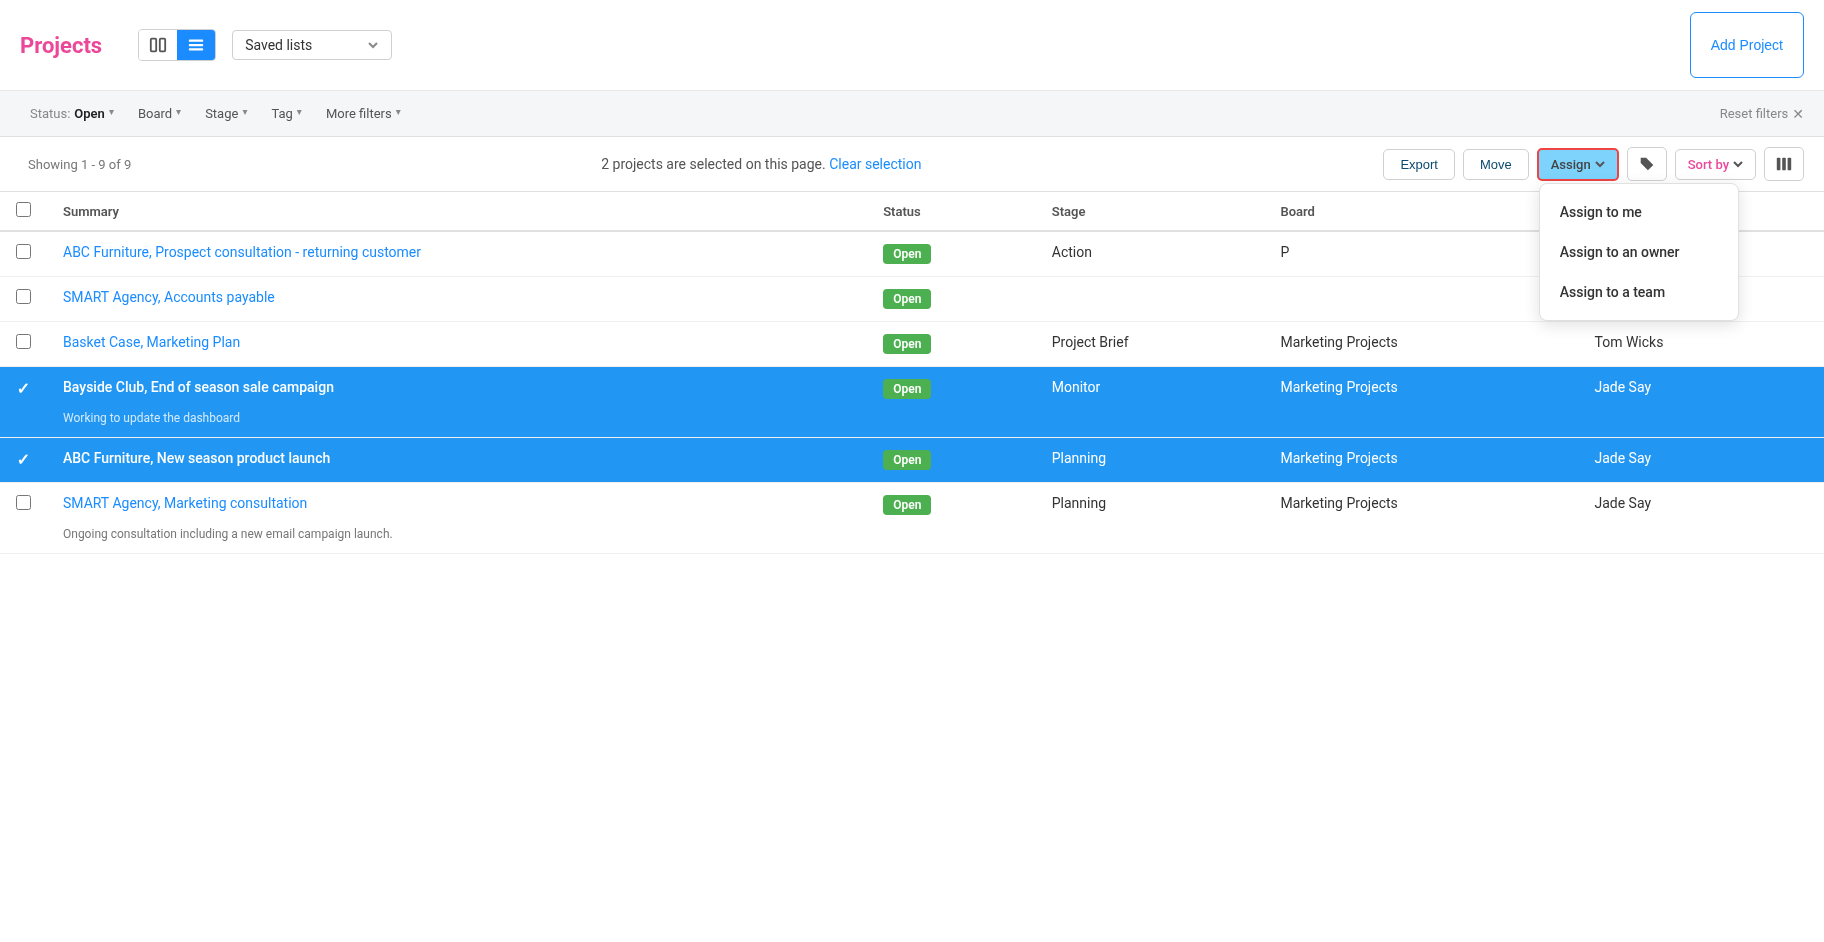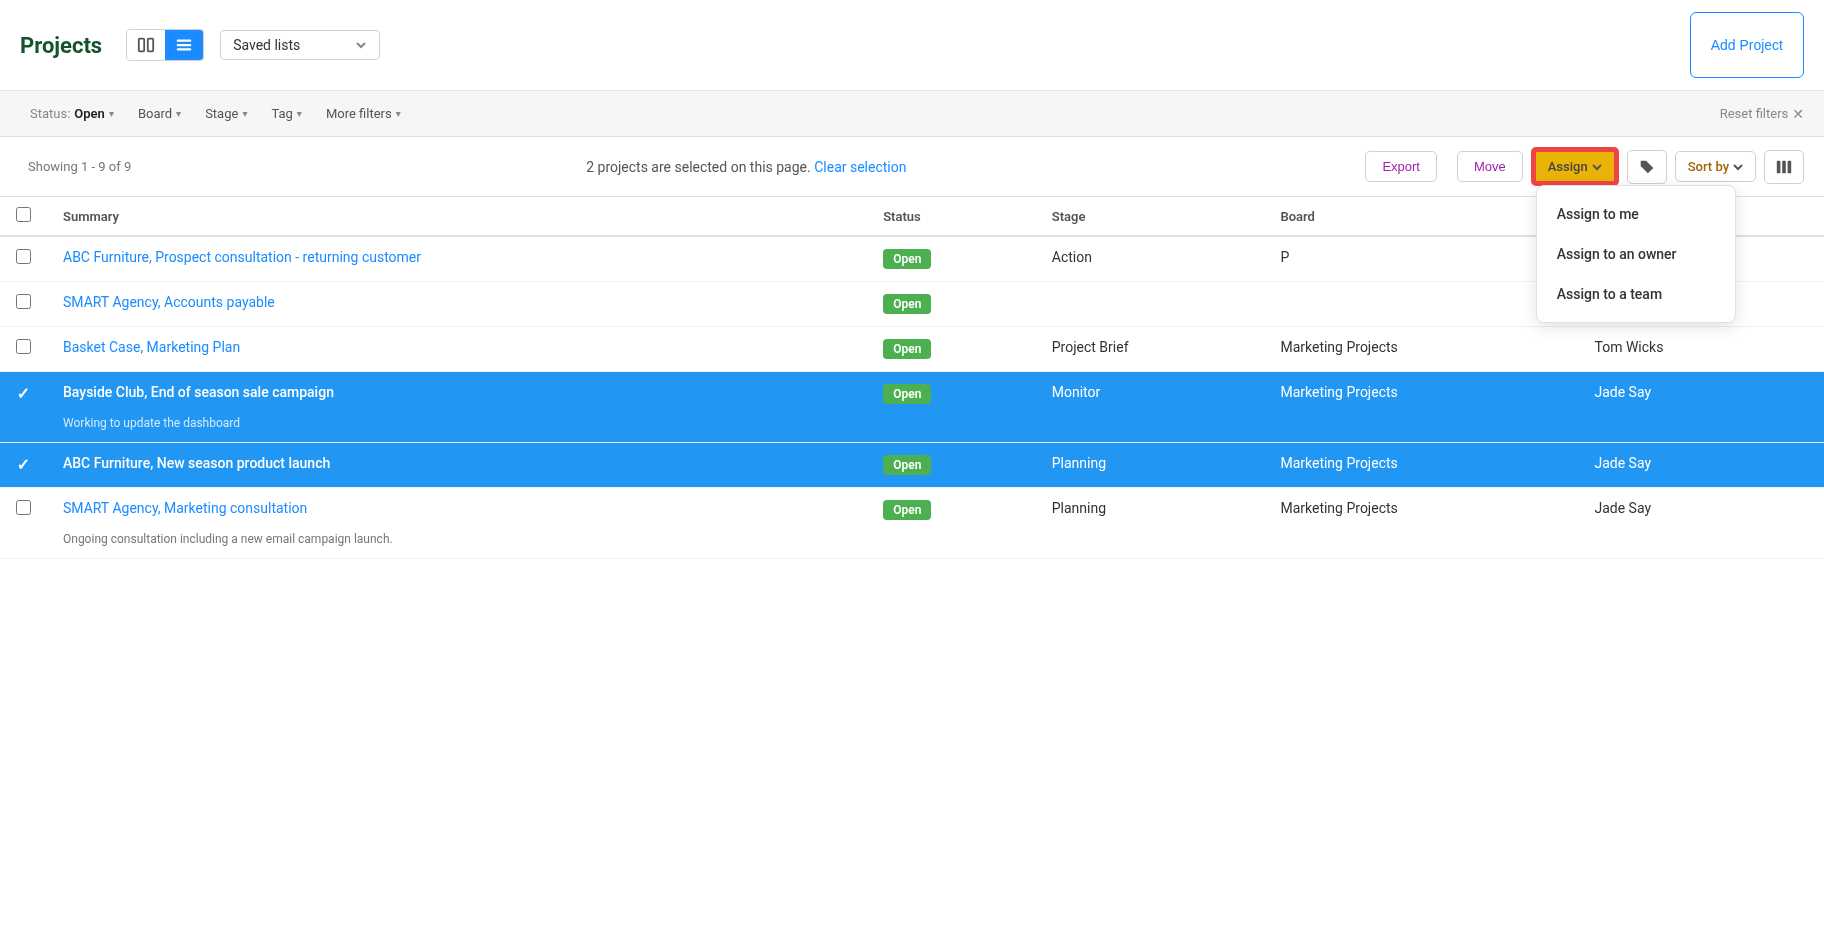--- a/index.html
+++ b/index.html
@@ -2,65 +2,65 @@
 <html><head>
   <meta charset="utf-8">
   <style>
     * { box-sizing: border-box; margin: 0; padding: 0; }
     body { font-family: -apple-system, BlinkMacSystemFont, 'Segoe UI', Roboto, sans-serif; background: #fff; color: #333; font-size: 14px; }
 
     
     .top-header {
       display: flex; align-items: center; padding: 12px 20px; border-bottom: 1px solid #e8e8e8; gap: 16px;
     }
-    .app-title { font-size: 22px; font-weight: 700; color: #14532d; margin-right: 8px; }
+    .app-title { font-size: 22px; font-weight: 700; color: #ec4899; margin-right: 20px; }
     .view-toggle { display: flex; border: 1px solid #d0d0d0; border-radius: 4px; overflow: hidden; }
     .view-btn {
       padding: 6px 10px; cursor: pointer; background: #fff; border: none; display: flex; align-items: center; justify-content: center;
     }
     .view-btn.active { background: #1a8cff; }
     .view-btn.active svg { color: #fff; }
     .view-btn svg { width: 18px; height: 18px; }
     .saved-lists-dropdown {
       display: flex; align-items: center; border: 1px solid #d0d0d0; border-radius: 4px; padding: 6px 12px; gap: 16px; cursor: pointer; min-width: 160px; background: #fff;
     }
     .saved-lists-dropdown span { flex: 1; color: #333; }
     .add-project-btn {
       margin-left: auto; border: 1.5px solid #1a8cff; color: #1a8cff; background: #fff; padding: 24px 20px; border-radius: 6px; cursor: pointer; font-size: 14px; font-weight: 500;
     }
 
     
     .filter-bar {
       display: flex; align-items: center; padding: 10px 20px; background: #f5f6f7; border-bottom: 1px solid #e0e0e0; gap: 4px;
     }
     .filter-item {
-      display: flex; align-items: center; gap: 4px; padding: 5px 10px; border-radius: 4px; cursor: pointer; color: #555; font-size: 13px;
+      display: flex; gap: 4px; padding: 5px 10px; border-radius: 4px; cursor: pointer; color: #555; font-size: 13px;
     }
     .filter-label { color: #888; }
     .filter-value { font-weight: 600; color: #222; }
     .reset-filters { margin-left: auto; color: #888; font-size: 13px; cursor: pointer; display: flex; align-items: center; gap: 4px; }
 
     
     .toolbar {
       display: flex; align-items: center; padding: 10px 20px; border-bottom: 1px solid #e0e0e0; gap: 8px;
     }
     .showing-text { color: #777; font-size: 13px; margin-right: 8px; margin-left: 8px; }
     .selection-msg { flex: 1; text-align: center; font-size: 14px; color: #555; }
     .selection-msg a { color: #1a8cff; text-decoration: none; cursor: pointer; }
     .toolbar-btn {
-      border: 1px solid #d0d0d0; background: #fff; padding: 7px 16px; border-radius: 5px; cursor: pointer; font-size: 13px; color: #a21caf; font-weight: 500; margin-left: 12px;
+      border: 1px solid #d0d0d0; background: #fff; padding: 7px 16px; border-radius: 5px; cursor: pointer; font-size: 13px; color: #0c4a6e; font-weight: 500;
     }
     .assign-btn {
-      border: 5px solid #ef4444; background: #eab308; padding: 7px 12px; border-radius: 5px; cursor: pointer; font-size: 13px; color: #444; font-weight: 500; display: flex; align-items: center; gap: 4px; position: relative;
+      border: 2px solid #ef4444; background: #7dd3fc; padding: 7px 12px; border-radius: 5px; cursor: pointer; font-size: 13px; color: #444; font-weight: 500; display: flex; align-items: center; gap: 4px; position: relative;
     }
     .tag-btn {
       border: 1px solid #d0d0d0; background: #fff; padding: 7px 10px; border-radius: 5px; cursor: pointer; display: flex; align-items: center;
     }
     .sort-btn {
-      border: 1px solid #d0d0d0; background: #fff; padding: 7px 12px; border-radius: 5px; cursor: pointer; font-size: 13px; color: #a16207; font-weight: 500; display: flex; align-items: center; gap: 4px;
+      border: 1px solid #d0d0d0; background: #fff; padding: 7px 12px; border-radius: 5px; cursor: pointer; font-size: 13px; color: #ec4899; font-weight: 500; display: flex; align-items: center; gap: 4px;
     }
     .columns-btn {
       border: 1px solid #d0d0d0; background: #fff; padding: 7px 10px; border-radius: 5px; cursor: pointer; display: flex; align-items: center;
     }
 
     
     .assign-dropdown {
       position: absolute; top: calc(100% + 4px); left: 0; background: #fff; border: 1px solid #e0e0e0; border-radius: 8px; box-shadow: 0 4px 16px rgba(0,0,0,0.12); z-index: 100; min-width: 200px; padding: 8px 0;
     }
     .assign-dropdown-item {

